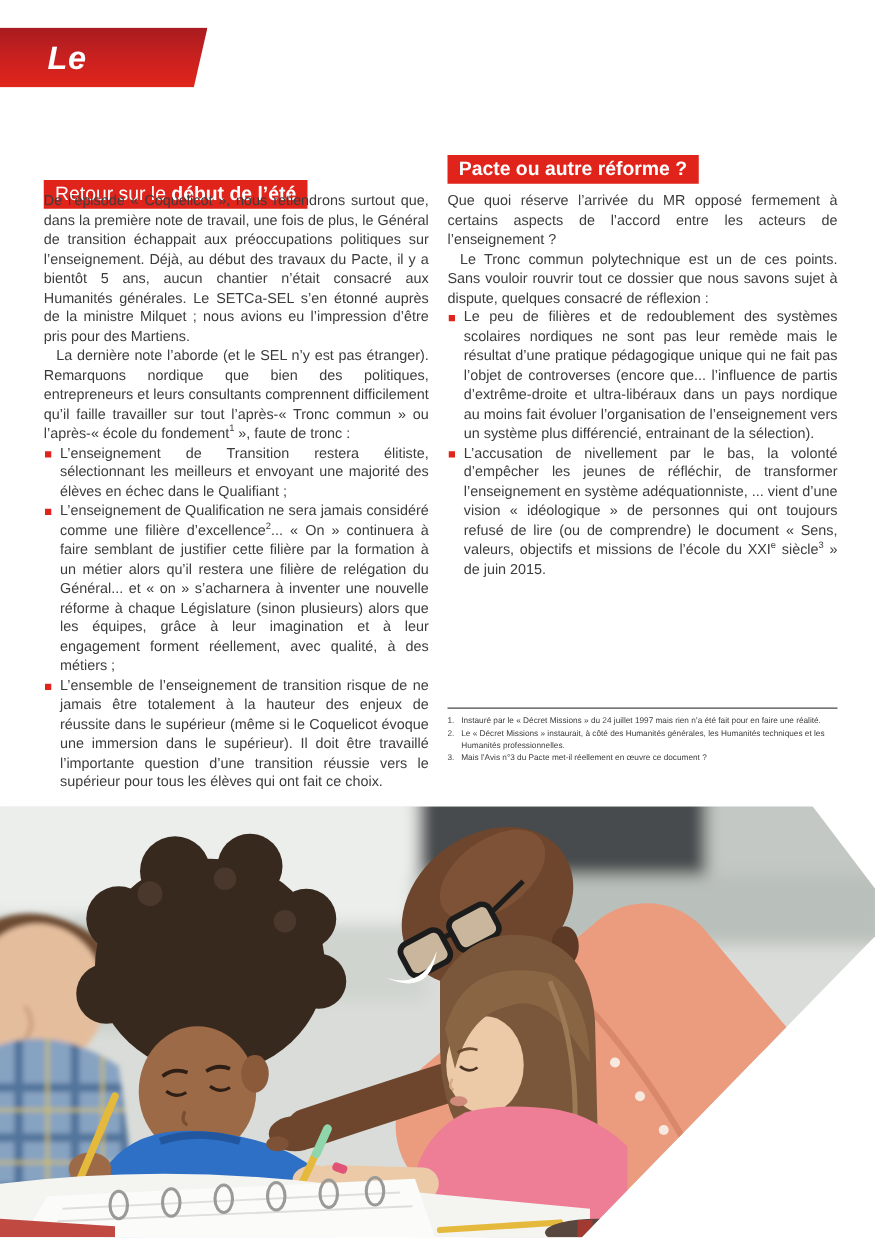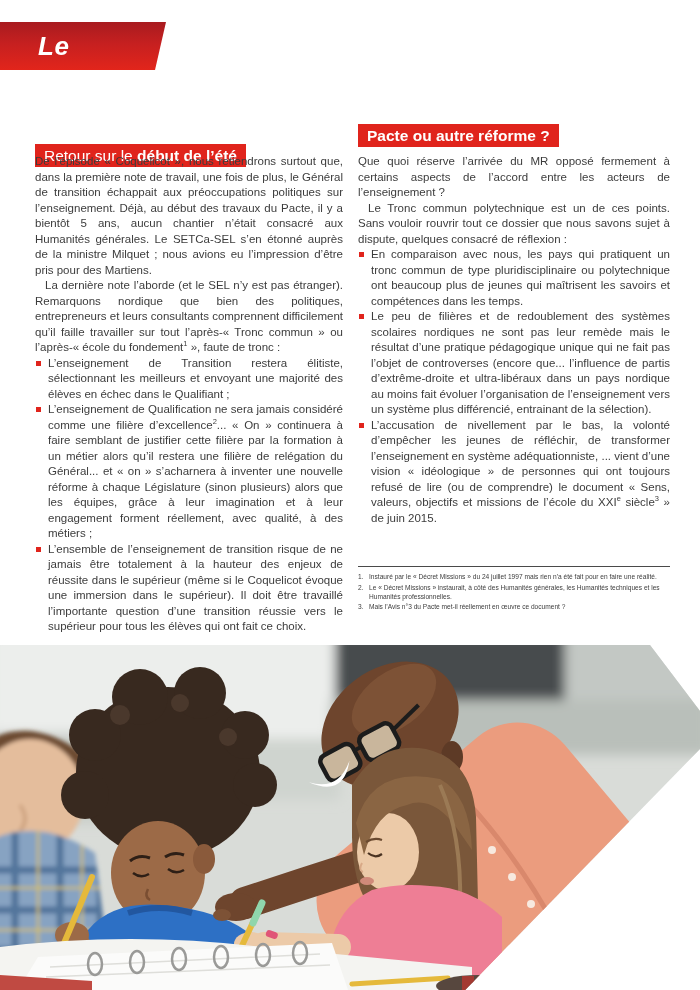--- a/index.html
+++ b/index.html
@@ -77,24 +77,20 @@
   </div>
   <div class="li">
     <span class="sq"></span>
     <div class="lt"><span>L’ensemble de l’enseignement de transition risque de ne jamais être </span><b>totalement</b><span> à la hauteur des enjeux de réussite dans le supérieur (même si le Coquelicot évoque une immersion dans le supérieur). </span><b>Il doit être travaillé</b><span> l’importante question d’une transition réussie vers le supérieur pour tous les élèves qui ont fait ce choix.</span></div>
   </div>
 </div>
 
 <div class="col" id="col-right">
   <p><span>Que quoi réserve l’arrivée du MR opposé </span><b>fermement</b><span> à certains aspects de l’accord entre les acteurs de l’enseignement ?</span></p>
   <p class="ind">Le Tronc commun polytechnique est un de ces points. Sans vouloir rouvrir tout ce dossier que nous savons sujet à dispute, quelques consacré de réflexion :</p>
-  <div class="li">
-    <span class="sq"></span>
-    <div class="lt">En comparaison avec nous, les pays qui pratiquent un tronc commun de type pluridisciplinaire ou polytechnique ont beaucoup plus de jeunes qui maîtrisent les savoirs et compétences dans les temps.</div>
-  </div>
   <div class="li">
     <span class="sq"></span>
     <div class="lt">Le peu de filières et de redoublement des systèmes scolaires nordiques ne sont pas leur remède mais le résultat d’une pratique pédagogique unique qui ne fait pas l’objet de controverses (encore que... l’influence de partis d’extrême-droite et ultra-libéraux dans un pays nordique au moins fait évoluer l’organisation de l’enseignement vers un système plus différencié, entrainant de la sélection).</div>
   </div>
   <div class="li">
     <span class="sq"></span>
     <div class="lt"><span>L’accusation de nivellement par le bas, la volonté d’empêcher les jeunes de réfléchir, de transformer l’enseignement en système adéquationniste, ... vient d’une vision « idéologique » de personnes qui ont toujours refusé de lire (ou de comprendre) le document « Sens, valeurs, objectifs et missions de l’école du XXI</span><sup>e</sup><span> siècle</span><sup>3</sup><span> » de juin 2015.</span></div>
   </div>
 </div>
 

